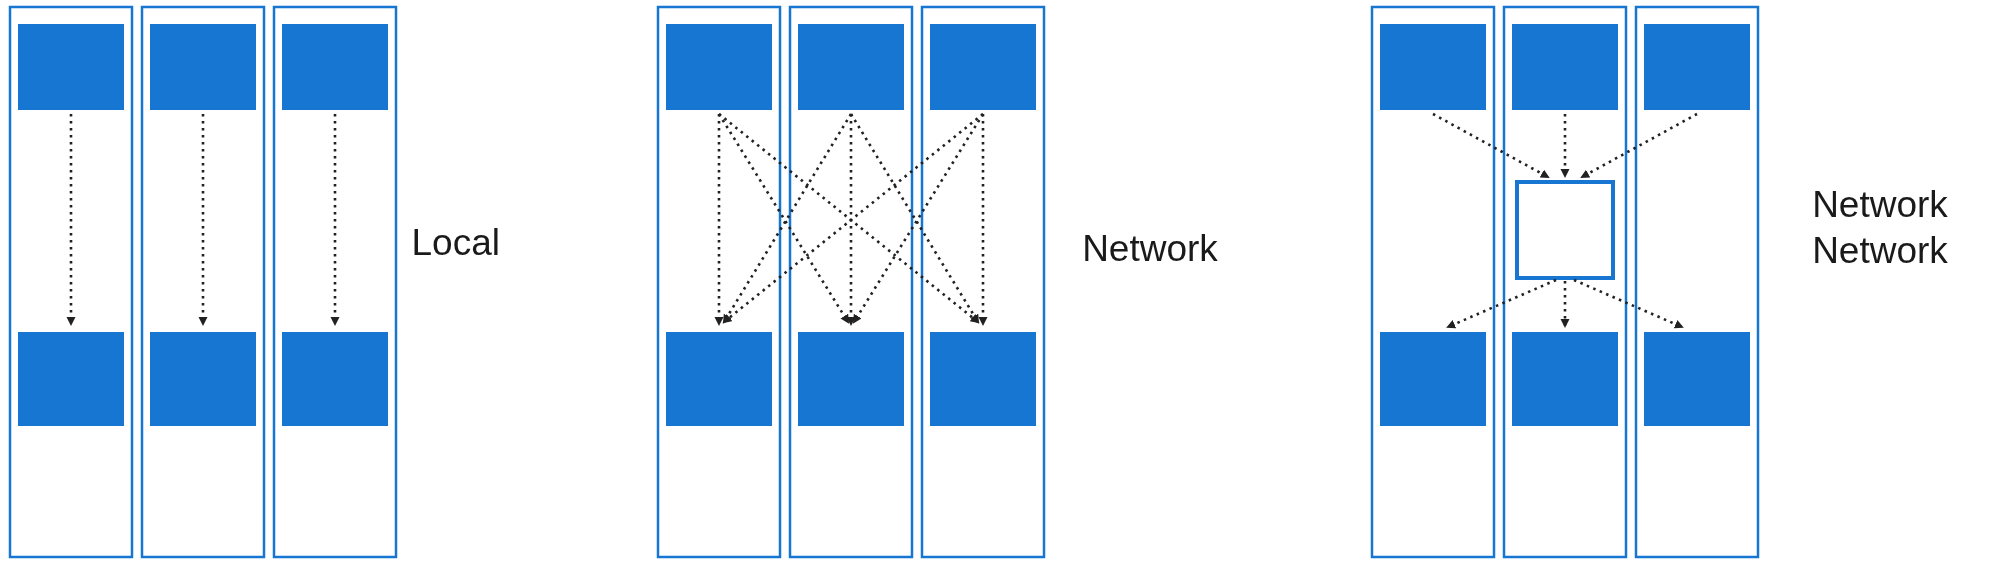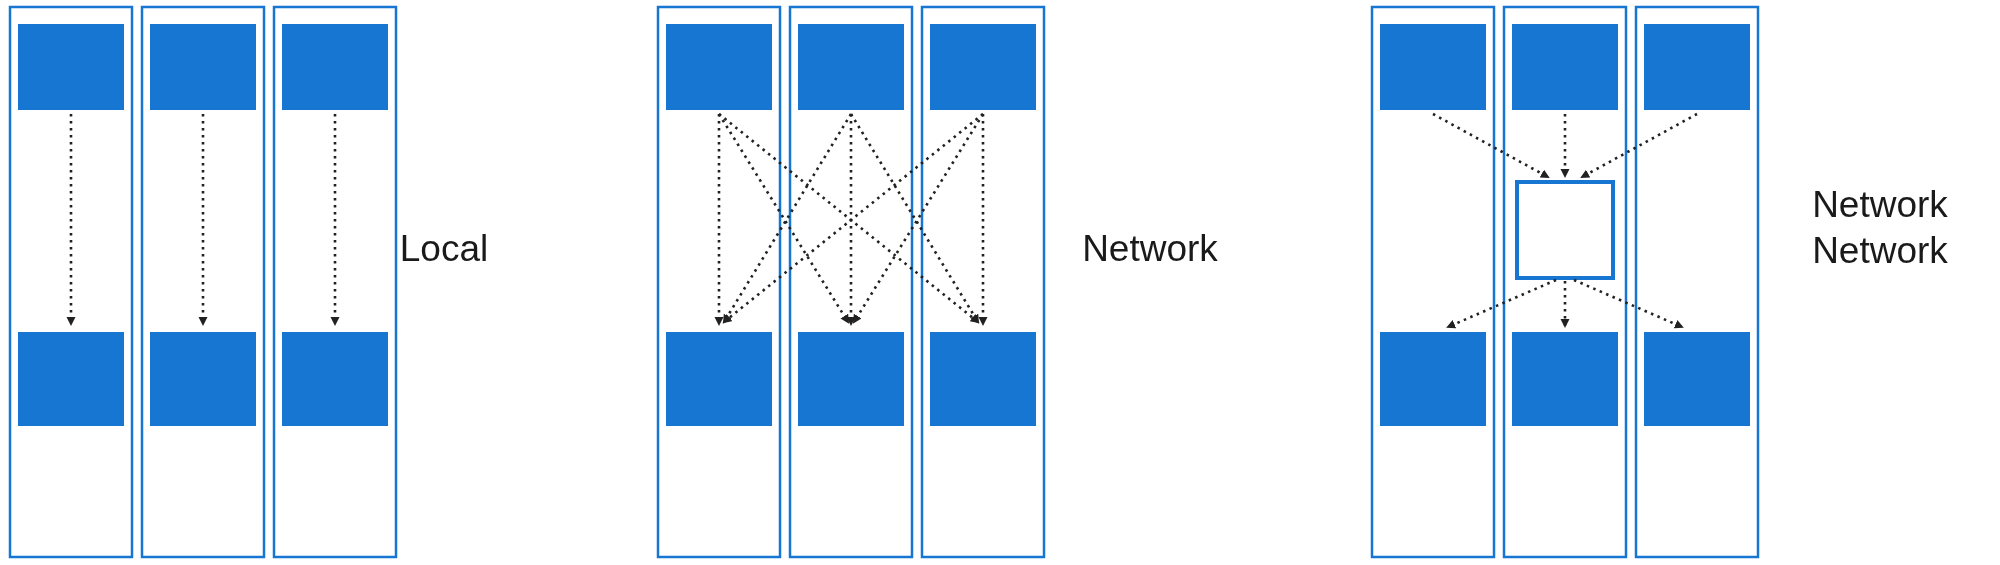--- a/index.html
+++ b/index.html
@@ -92,21 +92,21 @@
       <line class="arrow" x1="1433" y1="114" x2="1548" y2="177" marker-end="url(#ah)"></line>
       <line class="arrow" x1="1565" y1="114" x2="1565" y2="176" marker-end="url(#ah)"></line>
       <line class="arrow" x1="1697" y1="114" x2="1582" y2="177" marker-end="url(#ah)"></line>
 
       <line class="arrow" x1="1556" y1="280" x2="1448" y2="327" marker-end="url(#ah)"></line>
       <line class="arrow" x1="1565" y1="281" x2="1565" y2="326" marker-end="url(#ah)"></line>
       <line class="arrow" x1="1574" y1="280" x2="1682" y2="327" marker-end="url(#ah)"></line>
     </g>
   </svg>
 
-  <div class="label" style="left:388px; top:202px; width:112px;">Local</div>
+  <div class="label" style="left:388px; top:196px; width:112px;text-align:right;">Local</div>
 
   <div class="label" style="left:1050px; top:202px; width:200px;">Network</div>
 
   <div class="label" style="left:1762px; top:158px; width:236px;">
     <div>Network</div>
     <div>Network</div>
   </div>
 
 </div>
 

